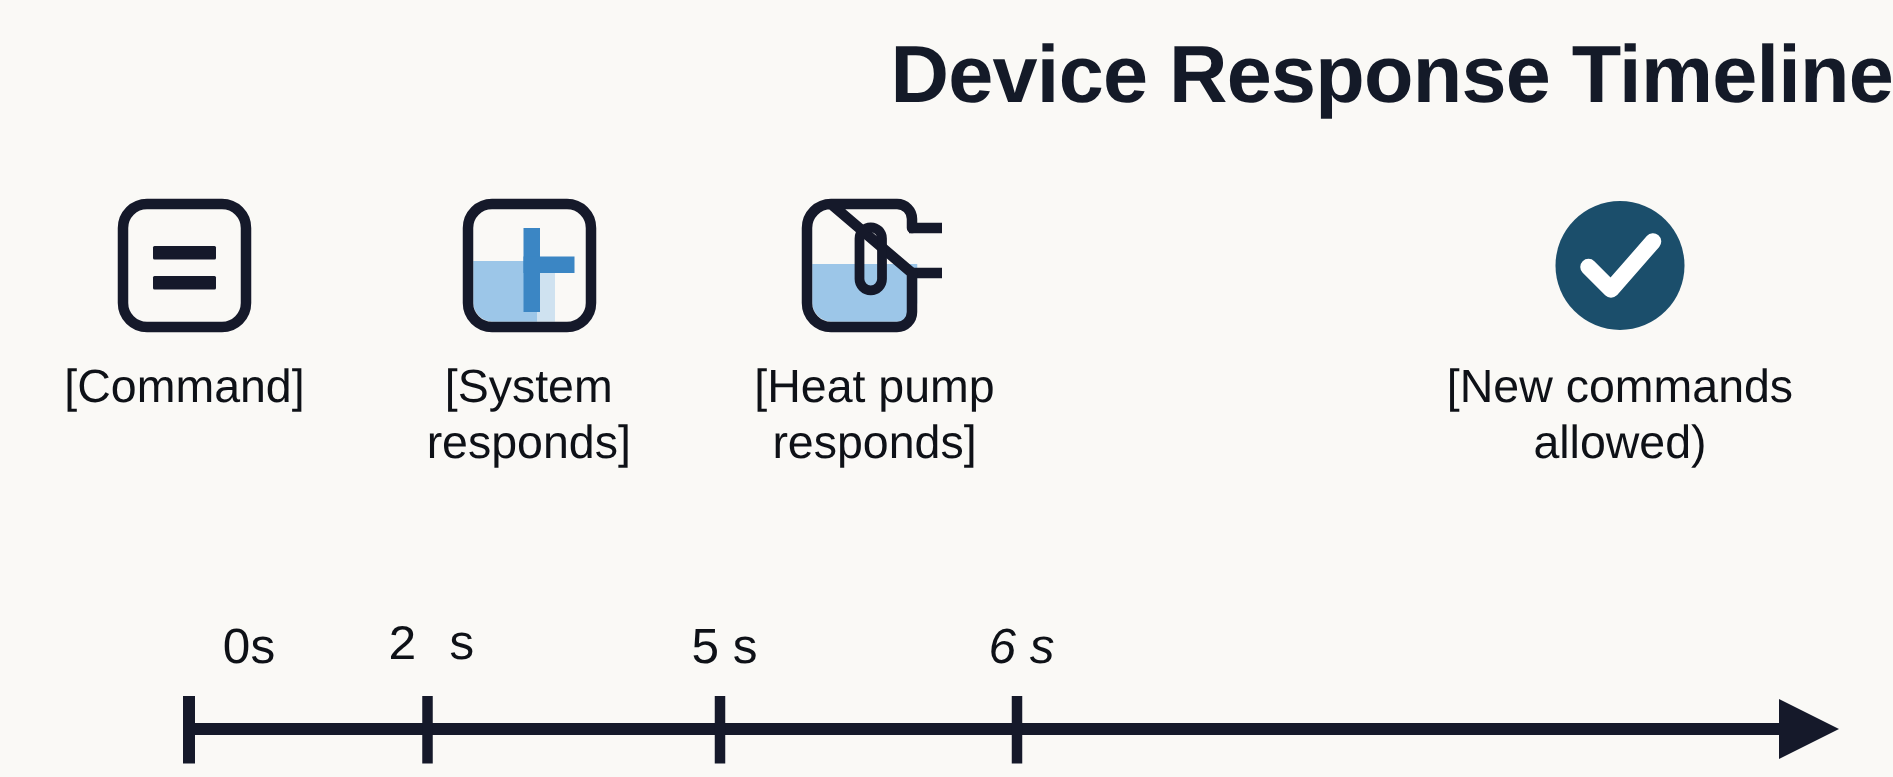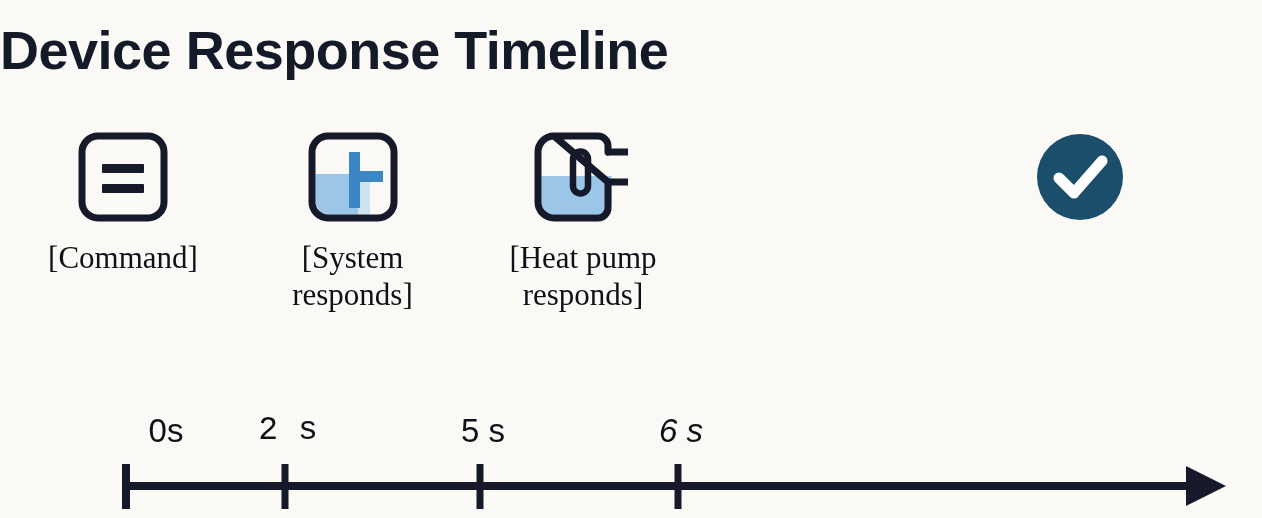--- a/index.html
+++ b/index.html
@@ -22,21 +22,21 @@
     width: 1262px;
     height: 518px;
   }
 
   
   .title {
     position: absolute;
     left: 0;
     top: 22px;
     width: 1262px;
-    text-align: left;
+    text-align: right;
     font-size: 54px;
     font-weight: 700;
     letter-spacing: -0.5px;
     color: #141a28;
     line-height: 1.05;
     white-space: nowrap;
   }
 
   
   .milestone {
@@ -53,21 +53,20 @@
     justify-content: center;
   }
   .m-label {
     margin-top: 12px;
     font-size: 31px;
     line-height: 1.18;
     font-weight: 400;
     color: #0e1117;
     text-align: center;
     white-space: pre-line;
-    font-family: Liberation Serif, serif;
   }
 
   
   .m0 { left: 8px;   width: 230px; }
   .m0 .m-label { text-align: center; }
   .m1 { left: 250px; width: 205px; }
   .m2 { left: 468px; width: 230px; }
   .m3 { left: 718px; width: 185px; }
   .m3 .m-label { text-align: left; width: 160px; }
   .m4 { left: 930px; width: 300px; }
@@ -162,20 +161,22 @@
 
   <div class="milestone m4">
     <div class="icon-wrap">
       <span>
         <svg width="94" height="94" viewBox="0 0 94 94" aria-hidden="true">
           <circle cx="47" cy="47" r="43" fill="#1b4e6b"></circle>
           <path d="M26 48 L41 63 L69 31" fill="none" stroke="#ffffff" stroke-width="11" stroke-linecap="round" stroke-linejoin="round"></path>
         </svg>
       </span>
     </div>
+    <div class="m-label">[New commands
+allowed)</div>
   </div>
 
   <div class="axis-layer">
     <div class="tick-label" style="left:126px; top:412px;margin-left:40px;">0s</div>
     <div class="tick-label" style="left:288px; top:412px;font-family:Liberation Mono, monospace;">2 s</div>
     <div class="tick-label" style="left:483px; top:412px;">5 s</div>
     <div class="tick-label" style="left:681px; top:412px;font-style:italic;">6 s</div>
 
     <svg width="1262" height="518" style="position:absolute;left:0;top:0;" aria-hidden="true">
 

